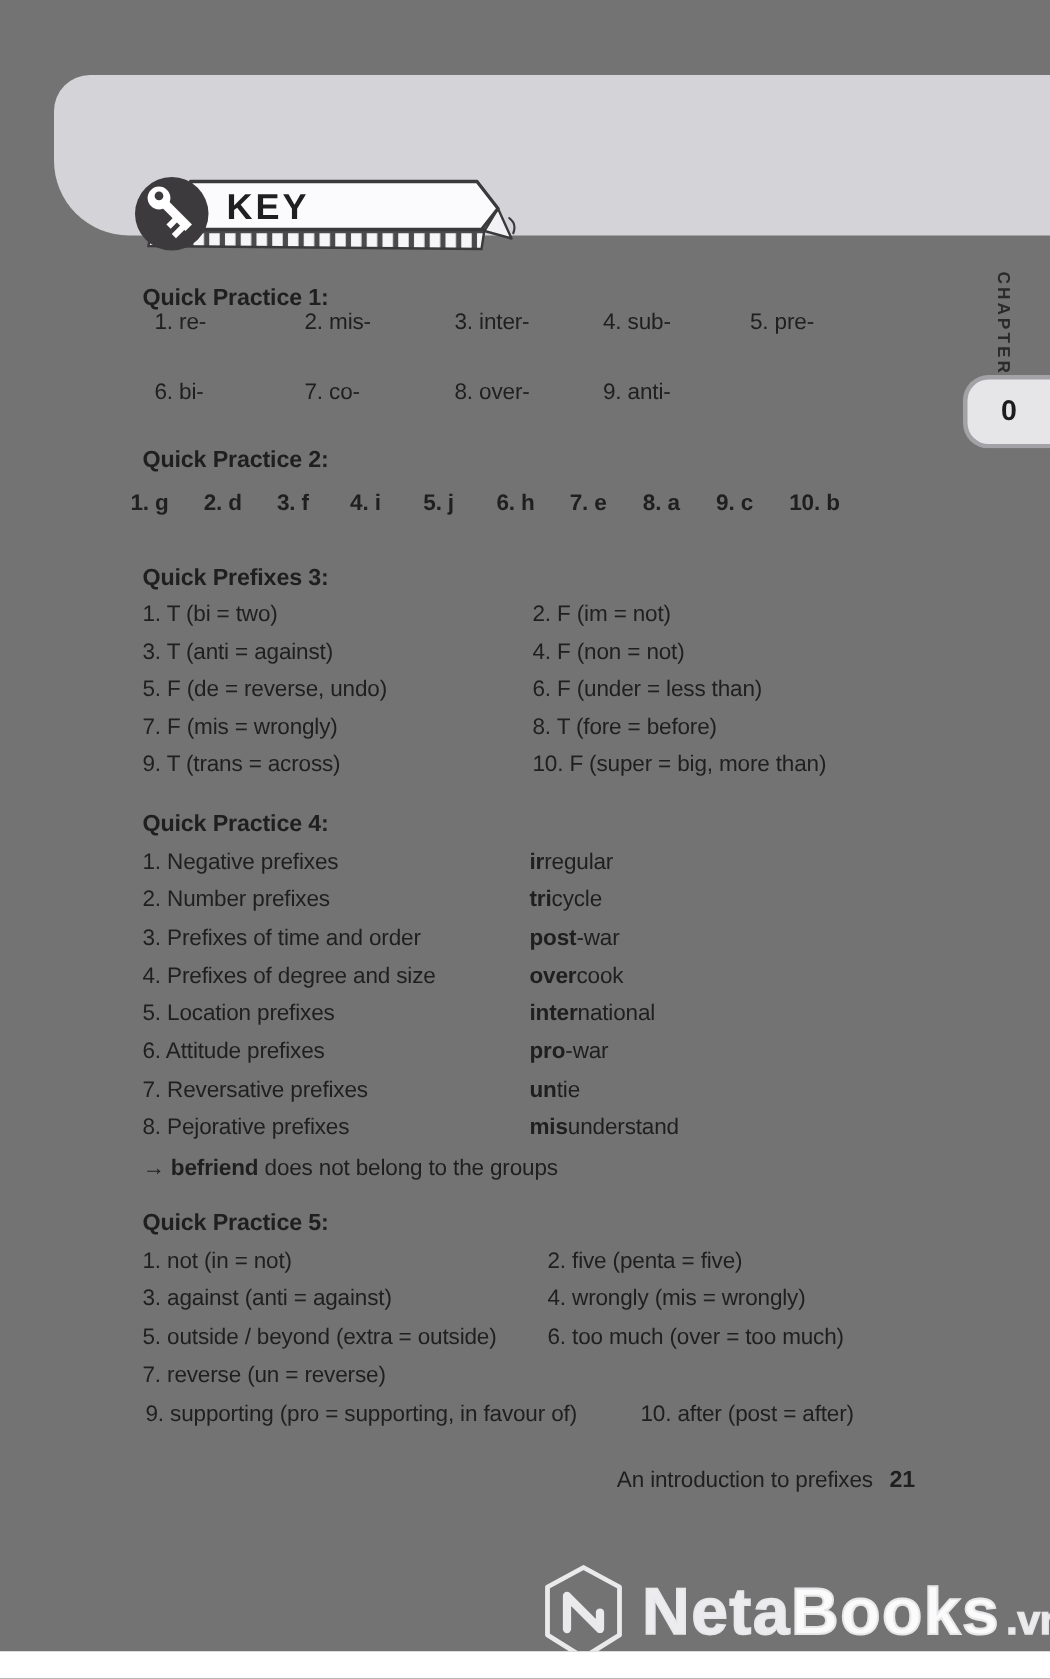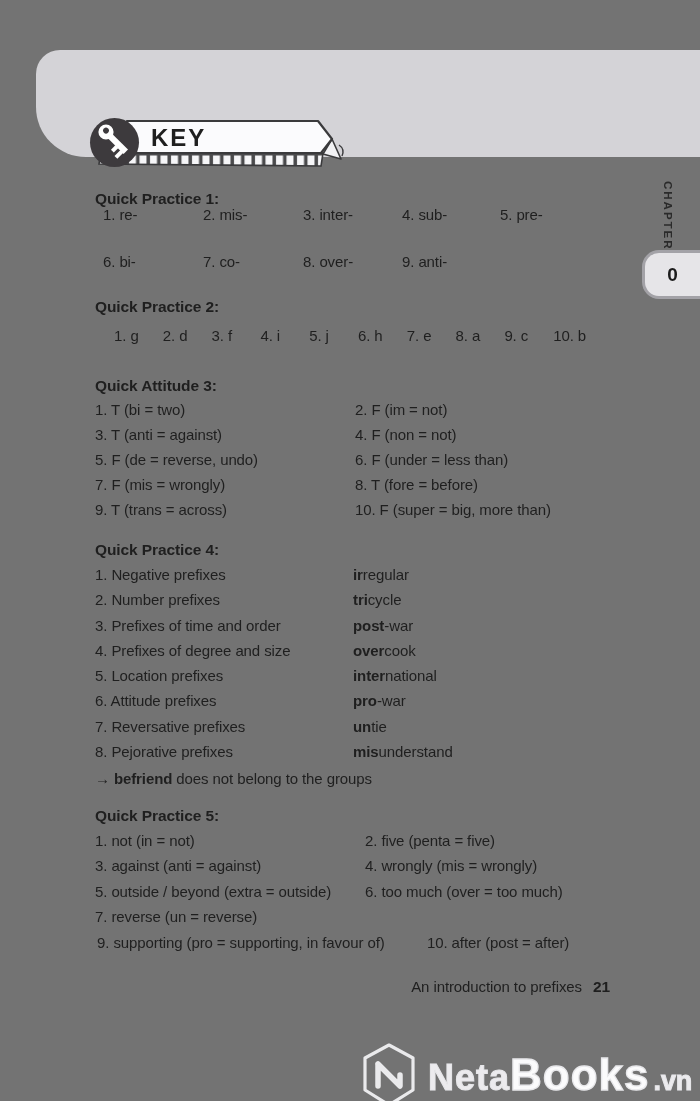--- a/index.html
+++ b/index.html
@@ -32,21 +32,21 @@
     border:3px solid #a3a2a7; border-right:none;
     border-radius:17px 0 0 17px;
     display:flex; align-items:center; justify-content:center;
   }
   .chapter-tab .num { font-weight:bold; font-size:19px; color:#1c1c1c; }
 
   
   .sec-title { position:absolute; left:95px; font-weight:bold; font-size:15.5px; }
 
   .qp1-row { position:absolute; left:103px; display:grid; grid-template-columns:100px 100px 99px 98px auto; }
-  .qp2-row { position:absolute; left:114px; display:grid; grid-template-columns:repeat(9,48.8px) auto; }
+  .qp2-row { position:absolute; left:87px; display:grid; grid-template-columns:repeat(9,48.8px) auto;font-weight:bold; }
 
   .two-col { position:absolute; left:95px; display:grid; }
   .qp3-grid { grid-template-columns:260px auto; grid-auto-rows:25.1px; }
   .qp4-grid { grid-template-columns:258px auto; grid-auto-rows:25.3px; }
   .qp5-grid { grid-template-columns:270px auto; grid-auto-rows:25.4px; }
   .qp5-last { grid-template-columns:330px auto; left:97px; }
 
   .bold { font-weight:bold; }
   .note-line { position:absolute; left:95px; }
   .note-line .arrow { font-weight:bold; margin-right:4px; }
@@ -59,21 +59,21 @@
   .footer .ftext { font-size:15px; }
   .footer .fpage { font-size:15.5px; font-weight:bold; }
 
   
   .watermark {
     position:absolute; left:358px; top:1042px;
     display:flex; align-items:center; gap:8px;
   }
   .wm-text { display:flex; align-items:baseline; white-space:nowrap; }
   .wm-a {
-    font-size:36px; font-weight:bold; letter-spacing:1px;
+    font-size:44px; font-weight:bold; letter-spacing:1px;
     color:#ecebee; -webkit-text-stroke:1px #e7e7ea;
   }
   .wm-b {
     font-size:44px; font-weight:bold; letter-spacing:1px;
     color:#fbfbfc; -webkit-text-stroke:1.3px #e7e7ea;
   }
   .wm-c {
     font-size:27px; font-weight:bold; margin-left:4px;
     color:#ecebee; -webkit-text-stroke:1px #e7e7ea;
   }
@@ -138,21 +138,21 @@
     <span>3. f</span>
     <span>4. i</span>
     <span>5. j</span>
     <span>6. h</span>
     <span>7. e</span>
     <span>8. a</span>
     <span>9. c</span>
     <span>10. b</span>
   </div>
 
-  <div class="sec-title" style="top:377px">Quick Attitude 3:</div>
+  <div class="sec-title" style="top:377px">Quick Prefixes 3:</div>
   <div class="two-col qp3-grid" style="top:401px">
     <span>1. T (bi = two)</span>
     <span>2. F (im = not)</span>
     <span>3. T (anti = against)</span>
     <span>4. F (non = not)</span>
     <span>5. F (de = reverse, undo)</span>
     <span>6. F (under = less than)</span>
     <span>7. F (mis = wrongly)</span>
     <span>8. T (fore = before)</span>
     <span>9. T (trans = across)</span>

